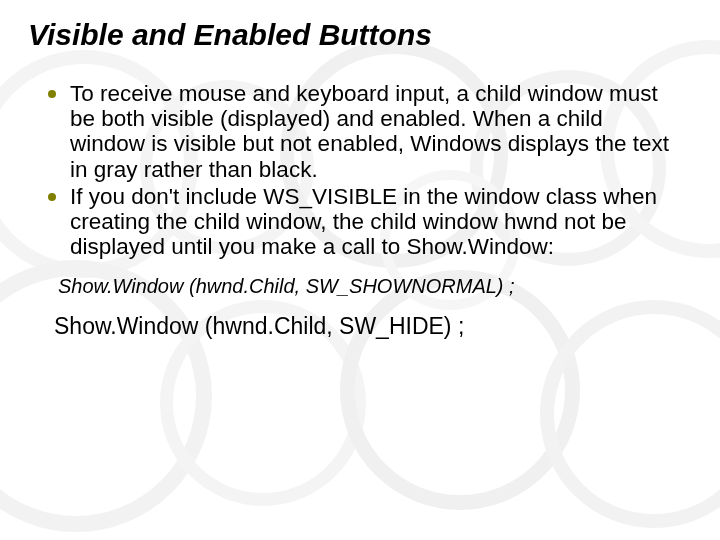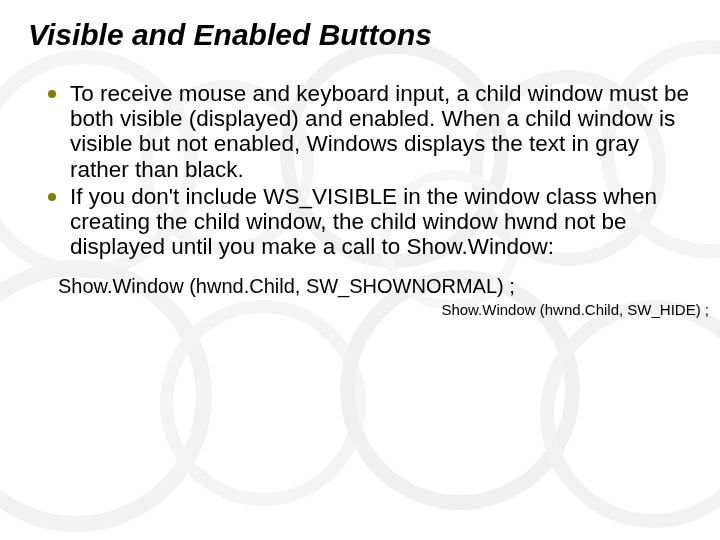--- a/index.html
+++ b/index.html
@@ -19,21 +19,21 @@
     pointer-events: none;
   }
   .bg-circles .c {
     position: absolute;
     border-radius: 50%;
     border-style: solid;
   }
   .slide {
     position: relative;
     z-index: 1;
-    padding: 18px 11px 0 28px;
+    padding: 18px 24px 0 28px;
     box-sizing: border-box;
     width: 100%;
     height: 100%;
   }
   .title {
     font-size: 30px;
     font-weight: bold;
     font-style: italic;
     color: #000;
     margin: 0 0 30px 0;
@@ -62,28 +62,28 @@
     background: #808000;
     border-radius: 50%;
   }
   .ital { }
   .indent-code {
     font-size: 20px;
     color: #000;
     line-height: 1.15;
     padding-left: 30px;
     margin: 2px 0 2px 0;
+    font-style: italic;
   }
   .after-bullet {
-    font-size: 15px;
+    font-size: 23px;
     color: #000;
     line-height: 1.12;
     padding-left: 26px;
-    margin-top: 4px;
-    text-align: right;
+    margin-top: 16px;
   }
 </style>
 </head>
 <body>
 
 <div class="bg-circles">
   <div class="c" style="left:-30px; top:50px;  width:200px; height:200px; border-width:14px; border-color:#f4f4f4;"></div>
   <div class="c" style="left:140px; top:80px;  width:150px; height:150px; border-width:12px; border-color:#f4f4f4;"></div>
   <div class="c" style="left:280px; top:40px;  width:200px; height:200px; border-width:14px; border-color:#f0f0f0;"></div>
   <div class="c" style="left:470px; top:70px;  width:170px; height:170px; border-width:13px; border-color:#f2f2f2;"></div>

